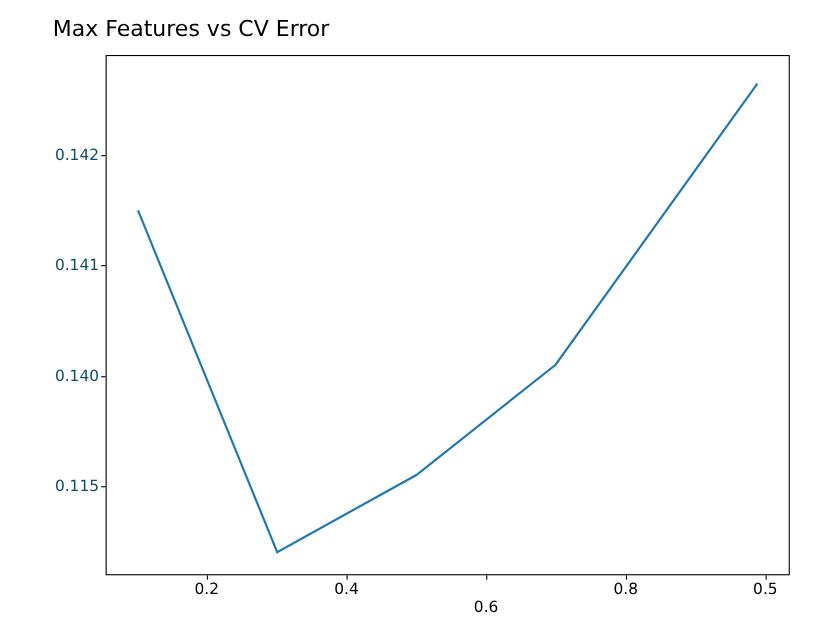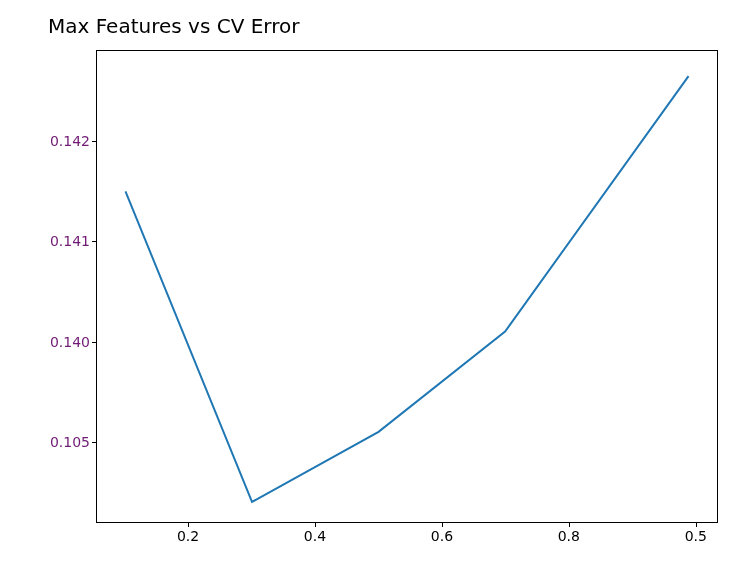--- a/index.html
+++ b/index.html
@@ -31,21 +31,21 @@
     top: 50px;
     width: 622px;
     height: 473px;
     border: 1px solid #000000;
     box-sizing: border-box;
   }
   .y-tick {
     position: absolute;
     right: 662px; 
     font-size: 14px;
-    color: #701a75;
+    color: #0c4a6e;
     text-align: right;
     transform: translateY(-50%);
   }
   .y-tick-mark {
     position: absolute;
     left: 92px;
     width: 4px;
     height: 1px;
     background: #000000;
   }
@@ -86,33 +86,33 @@
 
   <div class="chart-title">Max Features vs CV Error</div>
 
   <div class="plot-area">
     <svg class="line-svg" viewBox="0 0 622 473" preserveAspectRatio="none">
       <polyline id="series-line" fill="none" stroke="#1f77b4" stroke-width="2" points="28.56,140.89 155.50,452.87 282.44,382.43 409.38,281.79 593.44,25.16"></polyline>
     </svg>
   </div>
 
   <div id="axis-labels">
-      <div class="y-tick" style="top: 442.489px;">0.105</div>
+      <div class="y-tick" style="top: 442.489px;">0.115</div>
       <div class="y-tick-mark" style="top: 442.489px;"></div>
       <div class="y-tick" style="top: 341.851px; margin-left: 48px;">0.140</div>
       <div class="y-tick-mark" style="top: 341.851px;"></div>
       <div class="y-tick" style="top: 241.213px;">0.141</div>
       <div class="y-tick-mark" style="top: 241.213px;"></div>
       <div class="y-tick" style="top: 140.574px;">0.142</div>
       <div class="y-tick-mark" style="top: 140.574px;"></div>
       <div class="x-tick" style="left: 188.031px;">0.2</div>
       <div class="x-tick-mark" style="left: 188.031px;"></div>
       <div class="x-tick" style="left: 314.969px;">0.4</div>
       <div class="x-tick-mark" style="left: 314.969px;"></div>
-      <div class="x-tick" style="left: 441.908px;">0.6</div>
+      <div class="x-tick" style="left: 441.908px; margin-top: 16px;">0.6</div>
       <div class="x-tick-mark" style="left: 441.908px;"></div>
       <div class="x-tick" style="left: 568.847px;">0.8</div>
       <div class="x-tick-mark" style="left: 568.847px;"></div>
       <div class="x-tick" style="left: 695.786px;">0.5</div>
       <div class="x-tick-mark" style="left: 695.786px;"></div>
     </div>
 
 
 </div>
 

